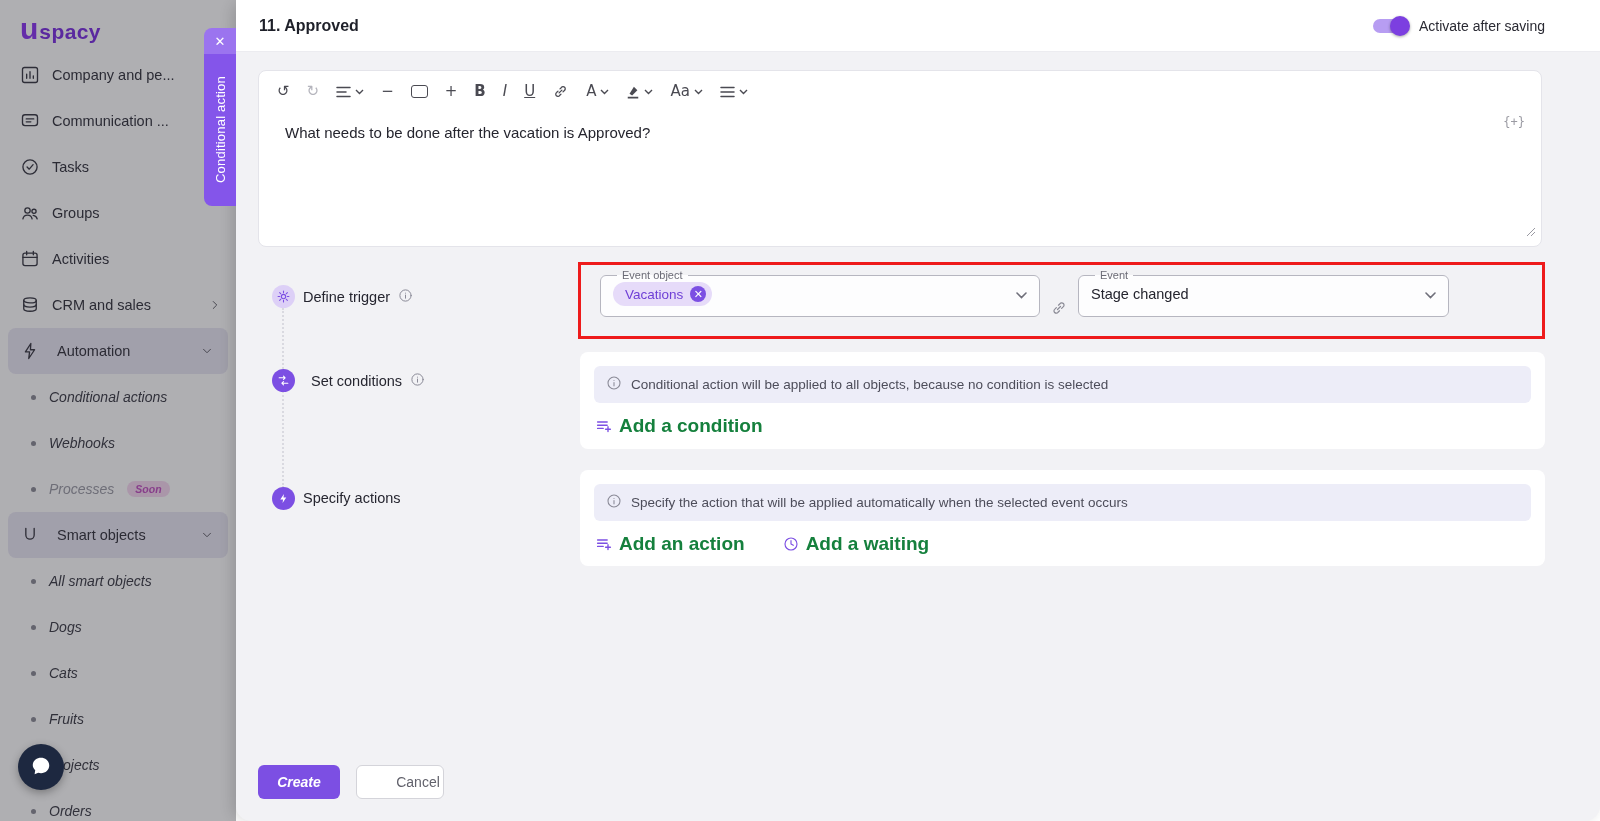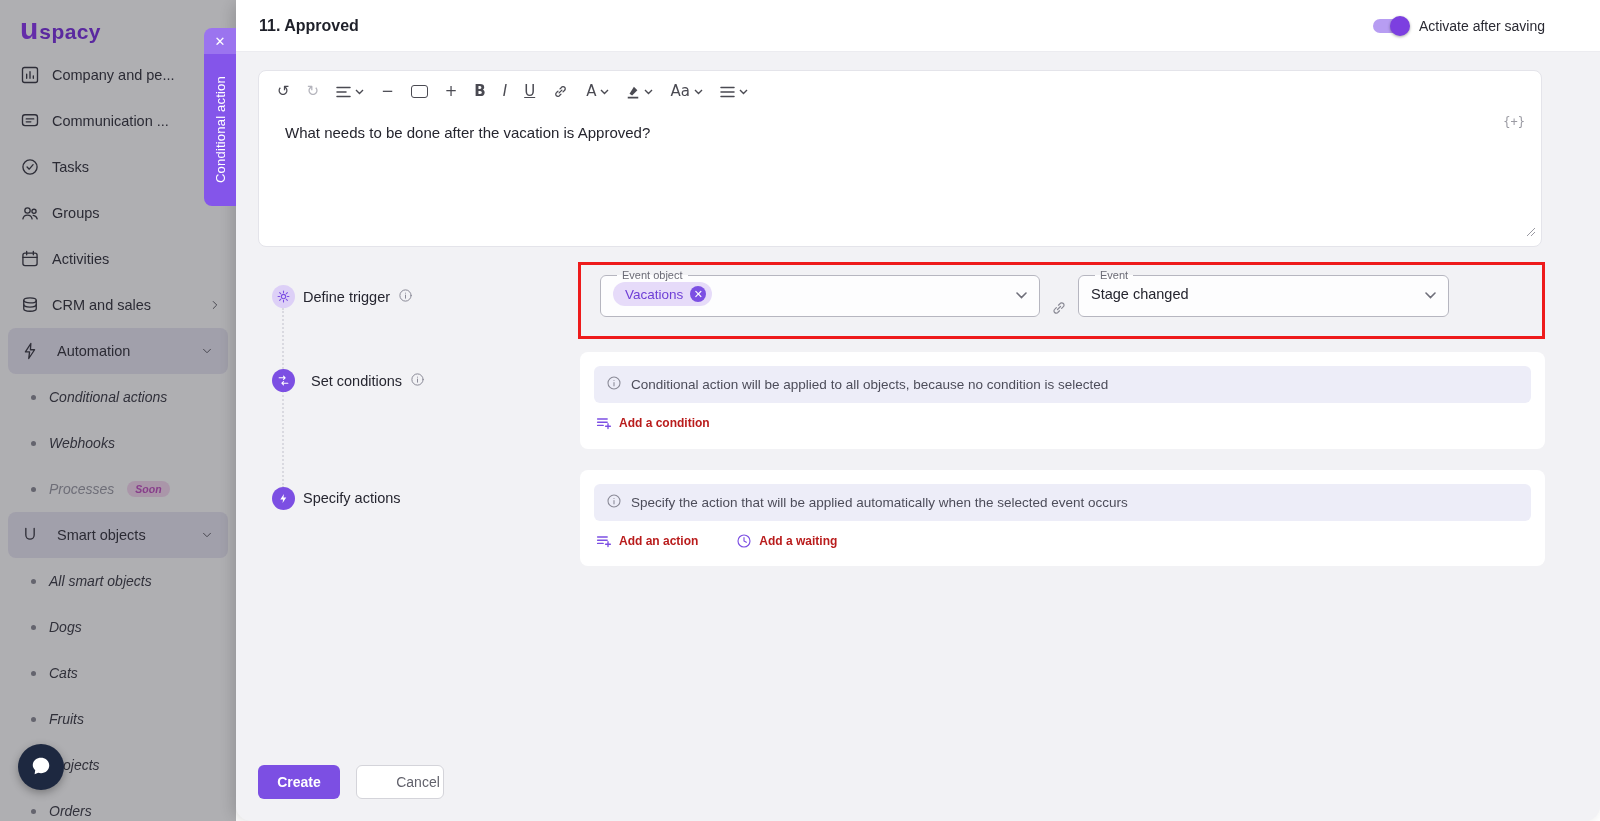--- a/index.html
+++ b/index.html
@@ -96,26 +96,26 @@
 
   
   .annotation { position:absolute; left:342px; top:210px; width:967px; height:77px; border:3px solid #ee1b1b; z-index:3; pointer-events:none; }
 
   
   .step-card { position:absolute; left:344px; width:965px; background:#fff; border-radius:8px; }
   #conditions-card { top:300px; height:97px; }
   #actions-card { top:418px; height:96px; }
   .banner { margin:14px 14px 0; background:#ededf8; border-radius:6px; padding:9px 12px; display:flex; align-items:center; gap:9px; font-size:13.5px; color:#4d4d5a; }
   .links { display:flex; gap:38px; margin:12px 16px; }
-  .plink { color:#b91c1c; font-weight:600; font-size:12px; display:inline-flex; align-items:center; gap:7px; cursor:pointer; }
+  .plink { color:#15803d; font-weight:600; font-size:19px; display:inline-flex; align-items:center; gap:7px; cursor:pointer; }
   .plink svg { stroke:#7c4fe3; fill:none; stroke-width:1.7; stroke-linecap:round; stroke-linejoin:round; }
 
   
   .btn { position:absolute; top:713px; height:34px; border-radius:6px; font-size:14px; cursor:pointer; }
-  .btn-create { left:22px; width:82px; background:#7c4fe3; border:none; color:#fff; font-weight:600; }
+  .btn-create { left:22px; width:82px; background:#7c4fe3; border:none; color:#fff; font-weight:600;font-style:italic; }
   .btn-cancel { left:120px; width:88px; background:#fff; border:1px solid #d4d4da; color:#62626c;padding-left:36px; }
 </style>
 </head>
 <body>
 
 <div class="screen">
 
   <aside class="sidebar">
     <div class="logo">
       <span class="logo-u">u</span>

